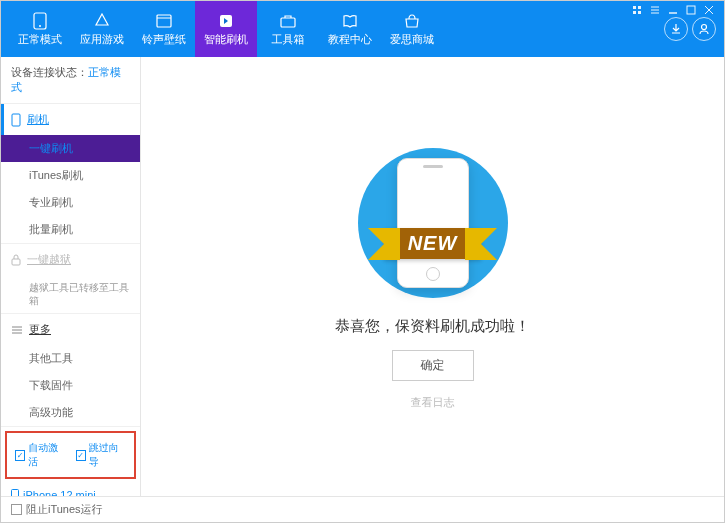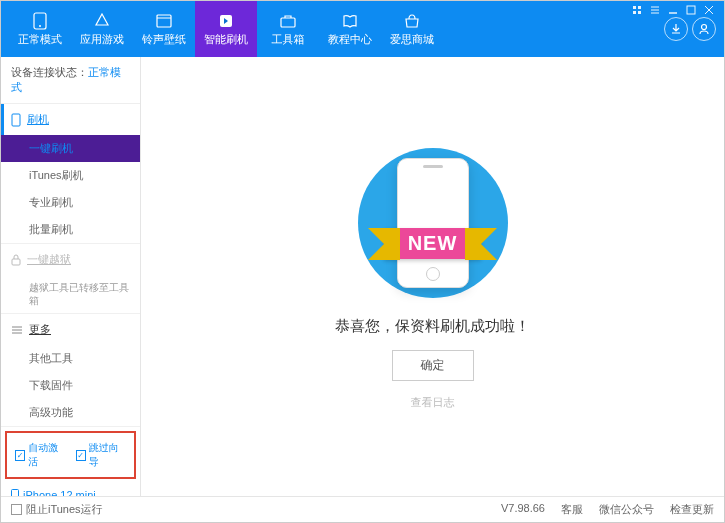--- a/index.html
+++ b/index.html
@@ -42,21 +42,21 @@
 
 .device { padding: 6px 10px; display: flex; flex-direction: column; gap: 2px; }
 .device-name { color: #0d8bf2; font-size: 11px; display: flex; align-items: center; gap: 4px; }
 
 .main { flex: 1; display: flex; flex-direction: column; align-items: center; justify-content: center; gap: 14px; position: relative; }
 .illus { width: 200px; height: 160px; position: relative; display: flex; align-items: center; justify-content: center; }
 .circle-bg { width: 150px; height: 150px; background: #2ba6e8; border-radius: 50%; position: absolute; }
 .phone { width: 72px; height: 130px; background: #fff; border-radius: 10px; position: relative; z-index: 2; box-shadow: 0 4px 12px rgba(0,0,0,0.15); border: 1px solid #ddd; }
 .phone::before { content: ""; position: absolute; top: 6px; left: 50%; transform: translateX(-50%); width: 20px; height: 3px; background: #ccc; border-radius: 2px; }
 .phone::after { content: ""; position: absolute; bottom: 6px; left: 50%; transform: translateX(-50%); width: 12px; height: 12px; border: 1px solid #ccc; border-radius: 50%; }
-.ribbon { position: absolute; z-index: 3; background: #ec4899; color: #fff; font-weight: bold; font-size: 20px; padding: 4px 24px; transform: translateY(20px); box-shadow: 0 2px 4px rgba(0,0,0,0.2); letter-spacing: 1px; }
+.ribbon { position: absolute; z-index: 3; background: #a16207; color: #fff; font-weight: bold; font-style: italic; font-size: 20px; padding: 4px 24px; transform: translateY(20px); box-shadow: 0 2px 4px rgba(0,0,0,0.2); letter-spacing: 1px; }
 .ribbon::before, .ribbon::after { content: ""; position: absolute; top: 0; width: 0; height: 0; border: 16px solid #e6b800; }
 .ribbon::before { left: -16px; border-left-color: transparent; }
 .ribbon::after { right: -16px; border-right-color: transparent; }
 
 .success-msg { font-size: 15px; color: #333; }
 .ok-btn { padding: 6px 28px; border: 1px solid #ccc; background: #fff; font-size: 12px; cursor: pointer; color: #555; }
 .logs-link { font-size: 11px; color: #bbb; cursor: pointer; }
 
 .footer { height: 26px; border-top: 1px solid #e5e5e5; display: flex; align-items: center; padding: 0 10px; font-size: 11px; color: #666; gap: 16px; }
 .footer .ft-right { margin-left: auto; display: flex; gap: 16px; }
@@ -266,20 +266,14 @@
       <button class="ok-btn">确定</button>
       <div class="logs-link">查看日志</div>
     </div>
   </div>
 
   <div class="footer">
     <label class="ft-chk">
       <span class="ft-box"></span>
       <span>阻止iTunes运行</span>
     </label>
-    <div class="ft-right">
-      <span>V7.98.66</span>
-      <span class="ft-link">客服</span>
-      <span class="ft-link">微信公众号</span>
-      <span class="ft-link">检查更新</span>
-    </div>
   </div>
 </div>
 
 </body></html>

